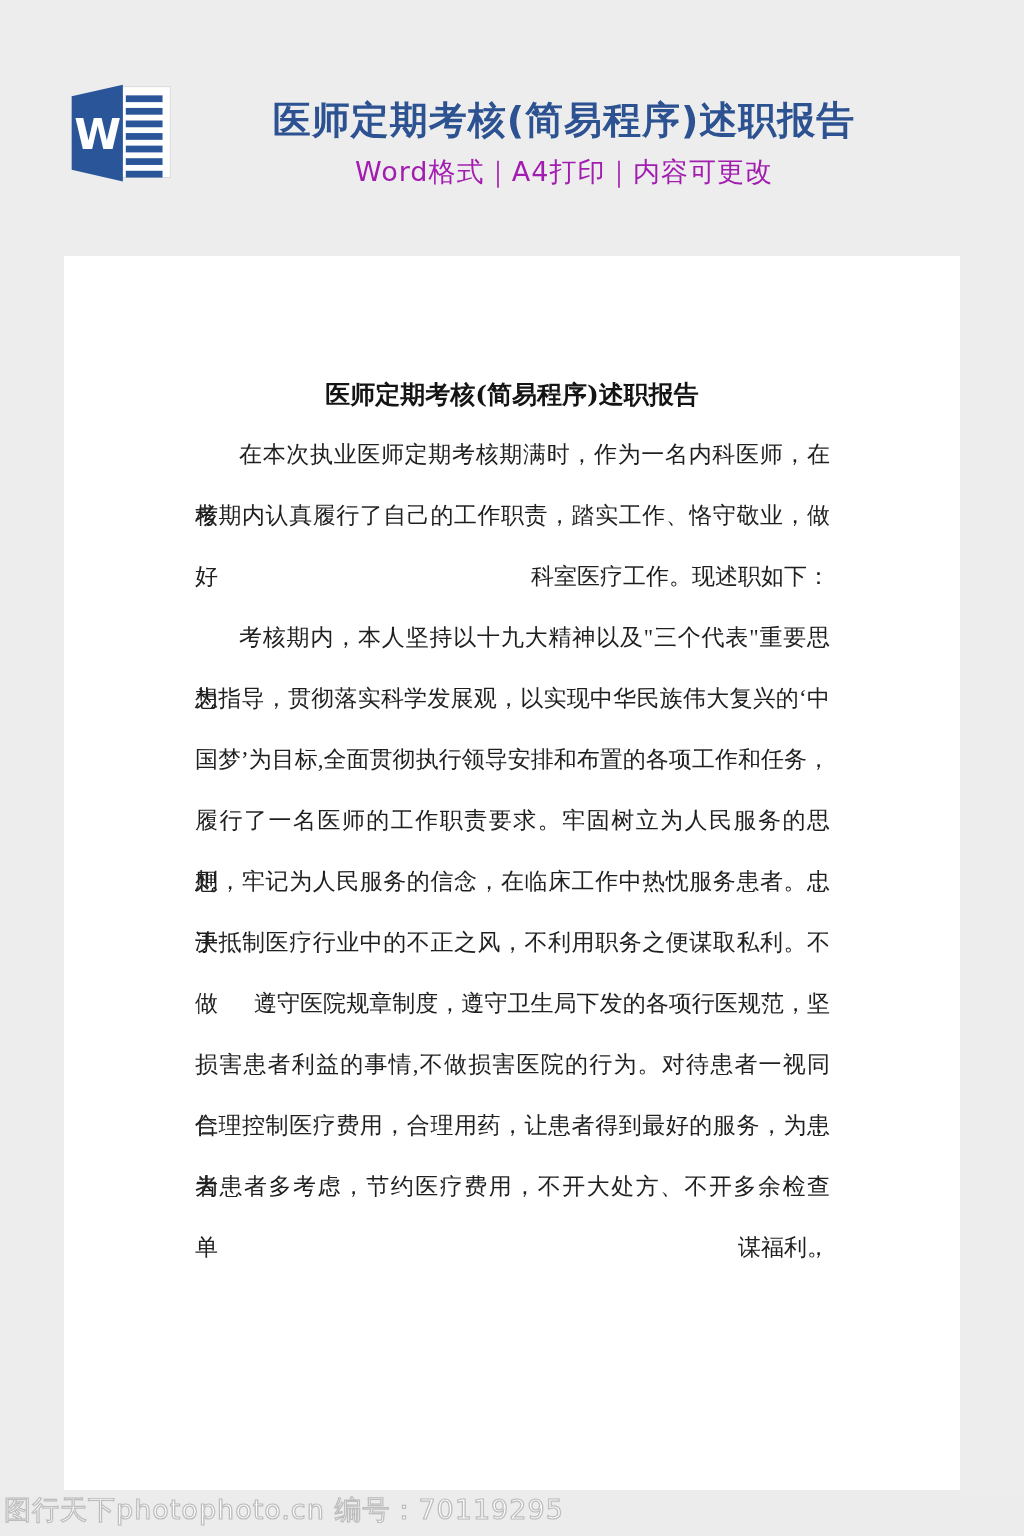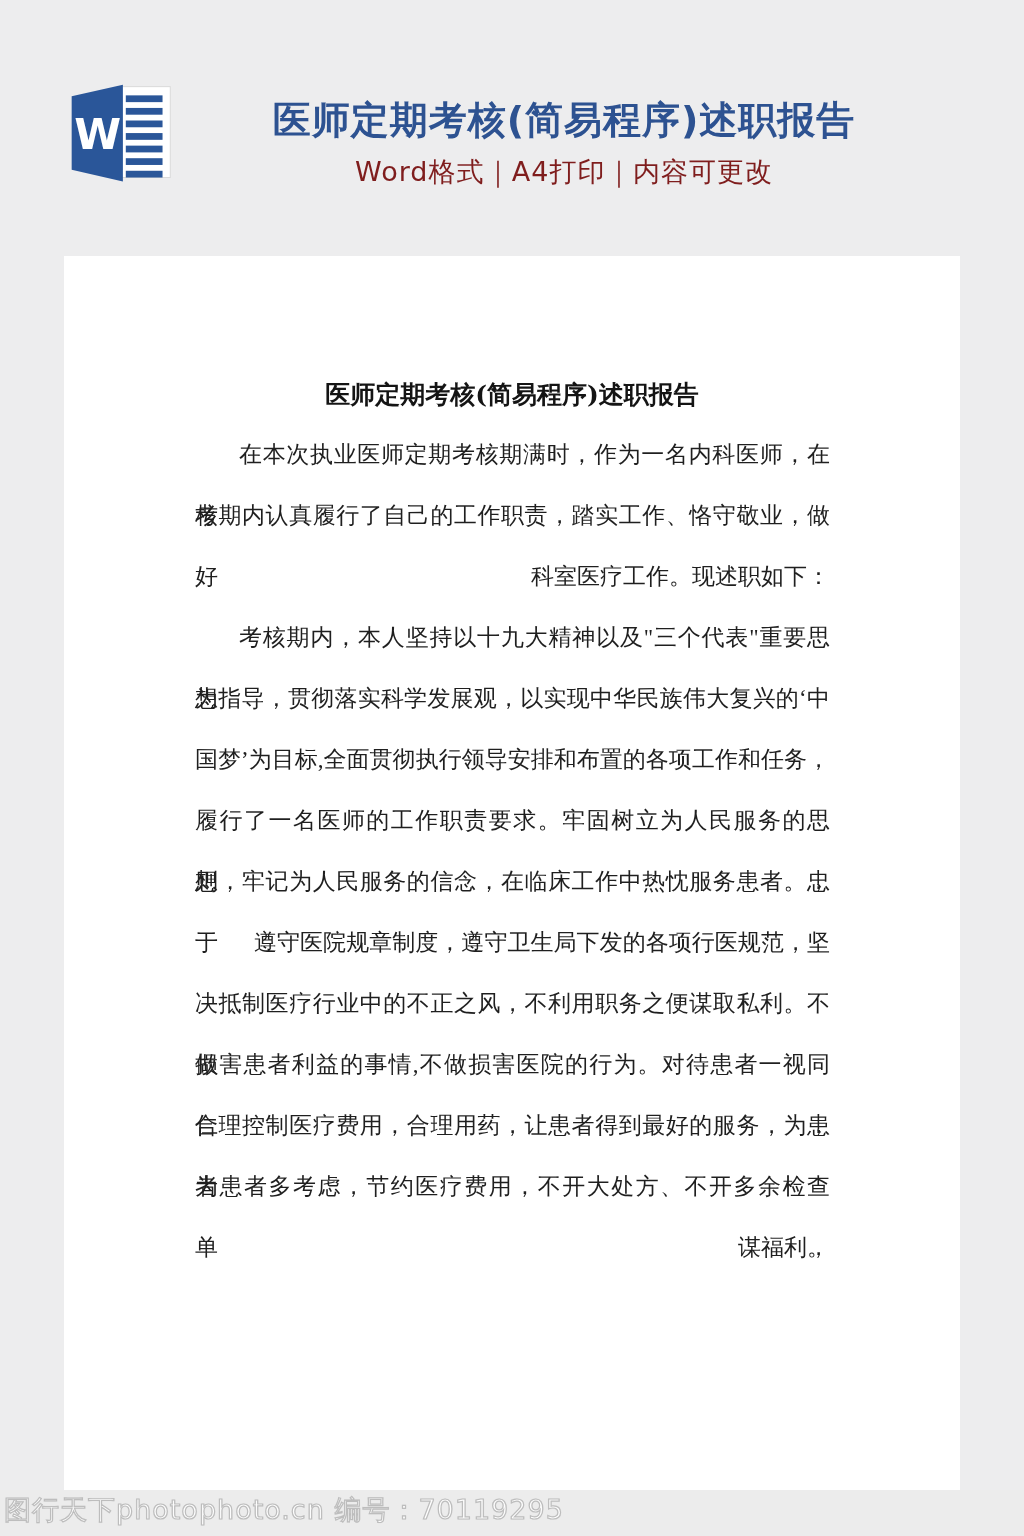--- a/index.html
+++ b/index.html
@@ -9,21 +9,21 @@
   }
   
   .header{position:absolute;left:0;top:0;width:1024px;height:256px;}
   .word-icon{position:absolute;left:62px;top:76px;width:116px;height:118px;}
   .header-text{position:absolute;left:180px;top:88px;width:768px;text-align:center;}
   .header-title{
     font-size:38px;font-weight:bold;color:#2d5291;letter-spacing:1px;
     line-height:64px;margin:0;
   }
   .header-subtitle{
-    font-size:27px;color:#7f1d1d;letter-spacing:1px;line-height:36px;margin-top:2px;
+    font-size:27px;color:#a21caf;letter-spacing:1px;line-height:36px;margin-top:2px;
   }
   
   .doc-page{
     position:absolute;left:64px;top:256px;width:896px;height:1236px;background:#ffffff;
   }
   .doc-title{
     position:absolute;top:122px;left:0;right:0;text-align:center;
     font-family:"DejaVu Serif",serif;font-size:25px;font-weight:bold;color:#141414;
   }
   .doc-body{
@@ -80,22 +80,22 @@
     <div class="doc-title">医师定期考核(简易程序)述职报告</div>
     <div class="doc-body">
         <div class="doc-line j" style="text-indent: 44px;">在本次执业医师定期考核期满时，作为一名内科医师，在考</div>
         <div class="doc-line j">核期内认真履行了自己的工作职责，踏实工作、恪守敬业，做好</div>
         <div class="doc-line">科室医疗工作。现述职如下：</div>
         <div class="doc-line j" style="text-indent: 44px;">考核期内，本人坚持以十九大精神以及"三个代表"重要思想</div>
         <div class="doc-line j">为指导，贯彻落实科学发展观，以实现中华民族伟大复兴的‘中</div>
         <div class="doc-line j">国梦’为目标,全面贯彻执行领导安排和布置的各项工作和任务，</div>
         <div class="doc-line j">履行了一名医师的工作职责要求。牢固树立为人民服务的思想，</div>
         <div class="doc-line j">则，牢记为人民服务的信念，在临床工作中热忱服务患者。忠于</div>
+        <div class="doc-line j">决抵制医疗行业中的不正之风，不利用职务之便谋取私利。不做</div>
         <div class="doc-line j" style="text-indent: 59px;">遵守医院规章制度，遵守卫生局下发的各项行医规范，坚</div>
-        <div class="doc-line j">决抵制医疗行业中的不正之风，不利用职务之便谋取私利。不做</div>
         <div class="doc-line j">损害患者利益的事情,不做损害医院的行为。对待患者一视同仁，</div>
         <div class="doc-line j">合理控制医疗费用，合理用药，让患者得到最好的服务，为患者</div>
         <div class="doc-line j">为患者多考虑，节约医疗费用，不开大处方、不开多余检查单，</div>
         <div class="doc-line">谋福利。</div>
       </div>
   </div>
 
   <div class="footer-strip"></div>
   <div class="watermark">图行天下photophoto.cn 编号：70119295</div>
 

